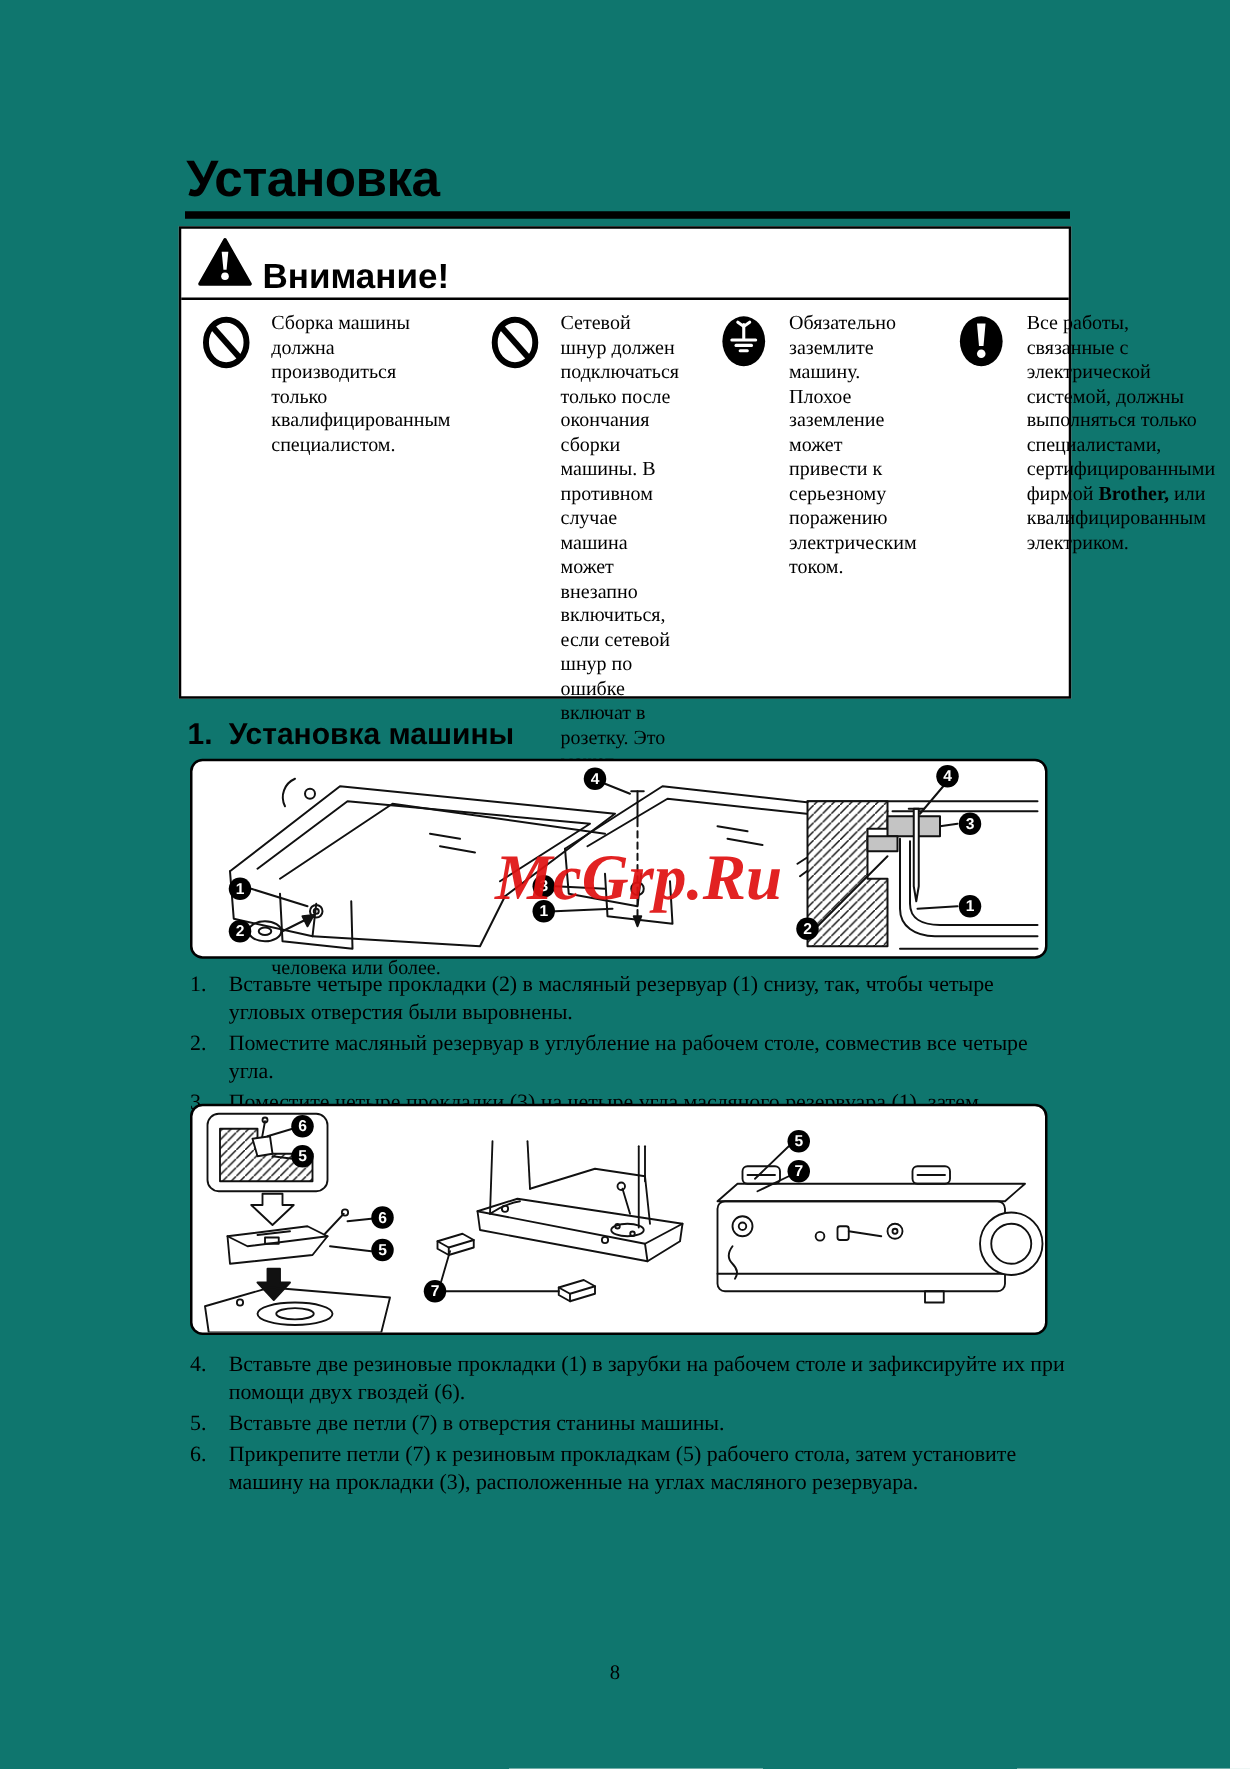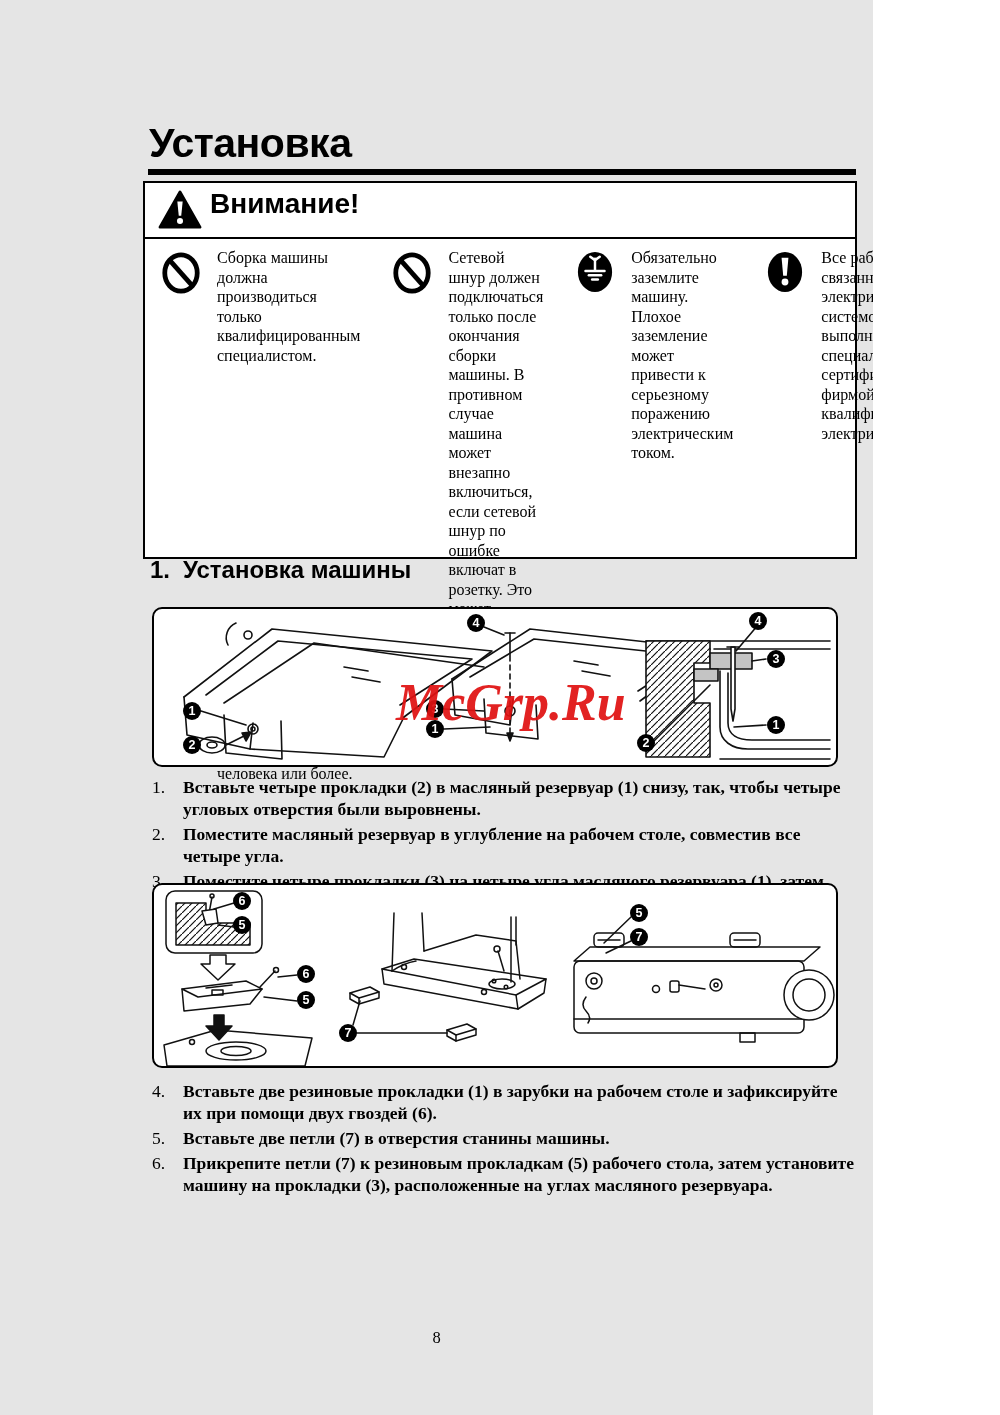--- a/index.html
+++ b/index.html
@@ -1,35 +1,35 @@
 <!DOCTYPE html>
 <html><head>
 <meta charset="utf-8">
 <style>
   html,body{margin:0;padding:0;background:#fff;}
-  .page{position:relative;width:873px;height:1415px;background:#e5e5e5;color:#000;
+  .page{position:relative;width:984px;height:1415px;background:#0f766e;color:#000;
         font-family:"Liberation Serif",serif;overflow:hidden;}
   .doc-title{position:absolute;left:149px;top:120px;font-family:"Liberation Sans",sans-serif;
              font-weight:bold;font-size:41px;letter-spacing:-0.5px;}
   .title-rule{position:absolute;left:148px;top:169px;width:708px;height:6px;background:#000;}
 
   
   .warnbox{position:absolute;left:143px;top:181px;width:714px;height:378px;
            border:2px solid #000;box-sizing:border-box;background:#fff;}
-  .warnhead{display:flex;gap:8px;padding:7px 0 3px 13px;
+  .warnhead{display:flex;align-items:flex-end;gap:8px;padding:7px 0 3px 13px;
             border-bottom:2px solid #000;}
   .warnhead-label{font-family:"Liberation Sans",sans-serif;font-weight:bold;font-size:28px;line-height:1;}
   .warnbody{display:grid;grid-template-columns:1fr 1fr 1fr 1fr;padding:9px 4px 0 0;}
   .warn-item{display:flex;margin-bottom:9px;}
   .warn-icon{width:72px;flex:none;display:flex;justify-content:center;padding-top:2px;}
   .warn-text{flex:1;font-size:16px;line-height:1.22;padding-right:16px;}
   .bold{font-weight:bold;}
 
   
-  .sec-head{position:absolute;left:150px;top:556px;font-family:"Liberation Sans",sans-serif;
+  .sec-head{position:absolute;left:150px;top:574px;font-family:"Liberation Sans",sans-serif;
             font-weight:bold;font-size:24px;}
   .sec-head .num{margin-right:13px;}
 
   
   .fig{position:absolute;left:152px;width:686px;border:2px solid #000;border-radius:10px;
        box-sizing:border-box;background:#fff;}
   #fig1{top:607px;height:160px;}
   #fig2{top:883px;height:185px;}
   .fig svg{display:block;}
   .co{position:absolute;width:18px;height:18px;background:#000;color:#fff;border-radius:50%;
@@ -38,21 +38,21 @@
   .watermark{position:absolute;left:242px;top:64px;font-family:"Liberation Serif",serif;
              font-style:italic;font-weight:bold;font-size:52px;white-space:nowrap;opacity:.93;
              pointer-events:none;}
 
   
   .steps{position:absolute;left:152px;width:708px;font-size:17.5px;line-height:1.26;}
   #steps-a{top:776px;}
   #steps-b{top:1080px;}
   .step{display:flex;margin-bottom:3px;}
   .step-num{width:31px;flex:none;}
-  .step-text{flex:1;font-weight:bold;}
+  .step-text{flex:1;}
 
   .pagenum{position:absolute;left:0;top:1328px;width:100%;text-align:center;font-size:16.5px;}
 </style>
 </head>
 <body>
 
 <div class="page">
 
   <div class="doc-title">Установка</div>
   <div class="title-rule"></div>

